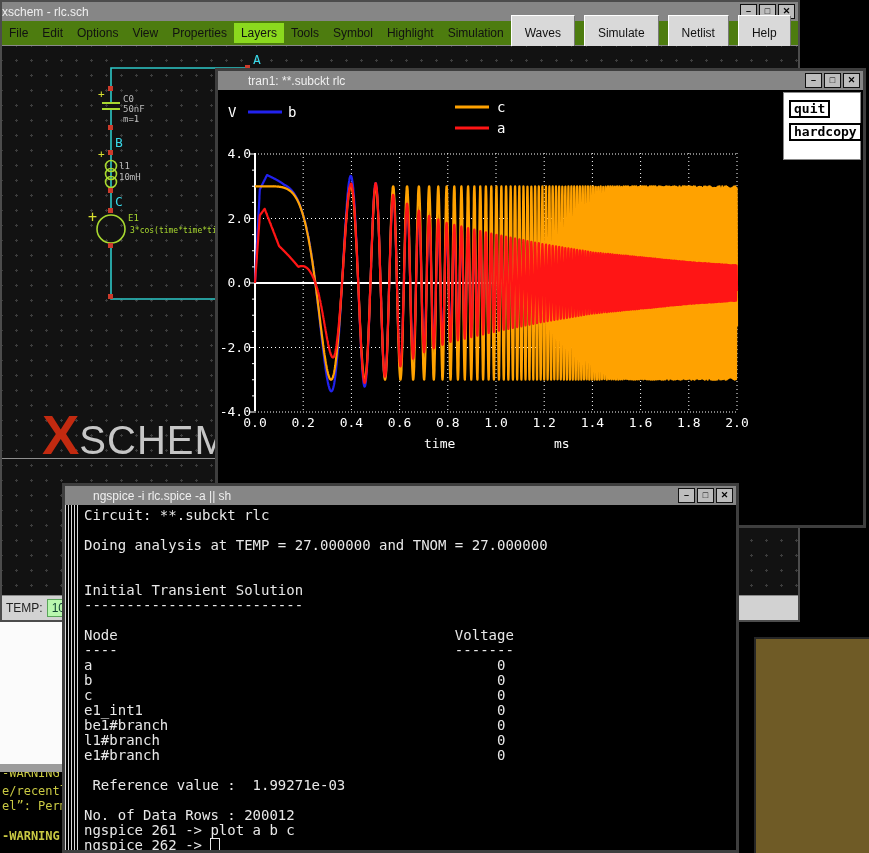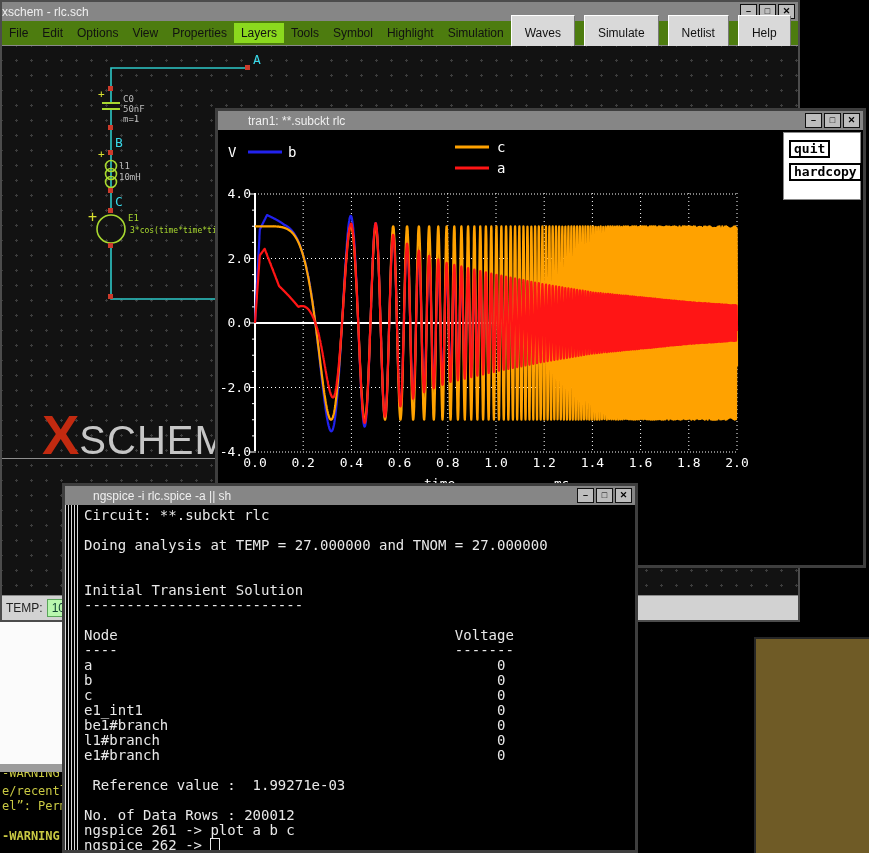--- a/index.html
+++ b/index.html
@@ -37,29 +37,29 @@
            padding:0 4px;font-size:12px;color:#143;min-width:20px;height:16px;line-height:16px;}
   
   .white-panel{position:absolute;left:0;top:622px;width:180px;height:142px;background:#fbfbfb;}
   .gray-strip{position:absolute;left:0;top:764px;width:180px;height:8px;background:#9c9c9c;}
   .warn-console{position:absolute;left:0;top:772px;width:180px;height:81px;background:#000;
                 overflow:hidden;font-family:"DejaVu Sans Mono",monospace;font-size:12px;
                 color:#c9c943;}
   .warn-line{position:absolute;left:2px;white-space:nowrap;}
   
   .plot{left:215px;top:68px;width:651px;height:460px;border:3px solid #3e3e3e;
-        display:flex;flex-direction:column;background:#7dd3fc;margin-top:40px;}
+        display:flex;flex-direction:column;background:#7dd3fc;}
   .pclient{position:relative;flex:1;background:#000;}
   .quit-panel{position:absolute;left:565px;top:2px;width:76px;height:66px;
               background:#fff;border:1px solid #888;}
   .pbtn{position:absolute;background:#fff;border:2px solid #000;
         font-family:"DejaVu Sans Mono",monospace;font-size:13px;font-weight:bold;
         color:#000;line-height:14px;padding:0 3px;}
   
-  .term{left:62px;top:483px;width:576px;height:370px;border:3px solid #3e3e3e;
+  .term{left:62px;top:483px;width:677px;height:370px;border:3px solid #3e3e3e;
         display:flex;flex-direction:column;background:#000;}
   .tclient{position:relative;flex:1;background:#000;overflow:hidden;}
   .tscroll{position:absolute;left:0;top:0;width:14px;height:100%;
            background:repeating-linear-gradient(90deg,#d8d8d8 0 1px,#000 1px 3px);}
   .tpre{position:absolute;left:19px;top:3px;margin:0;color:#e8e8e8;
         font-family:"DejaVu Sans Mono",monospace;font-size:14px;line-height:15px;
         white-space:pre;}
   .cursor{position:absolute;left:145px;top:333px;width:8px;height:13px;
           border:1px solid #e8e8e8;}
   

